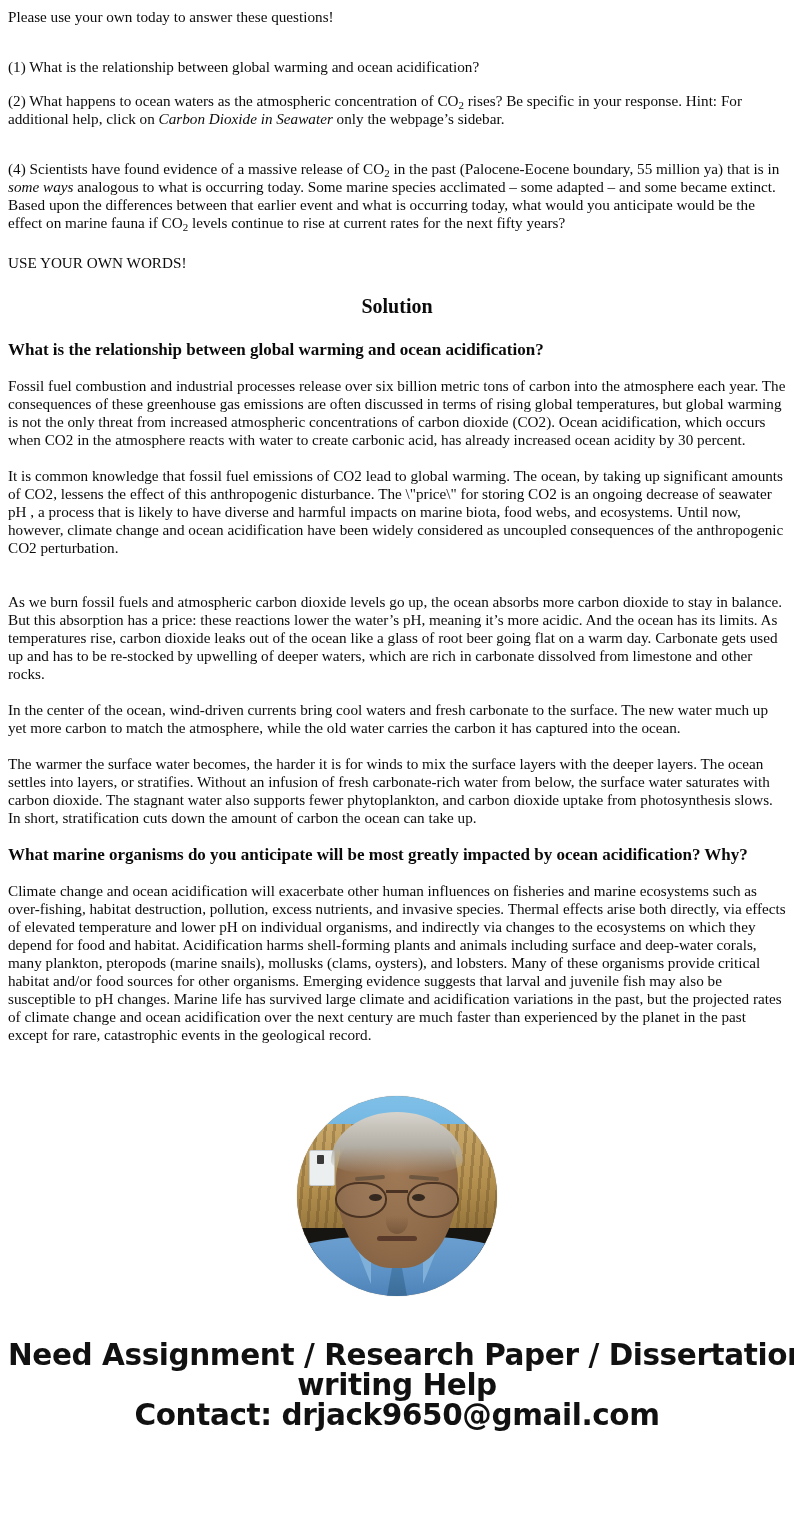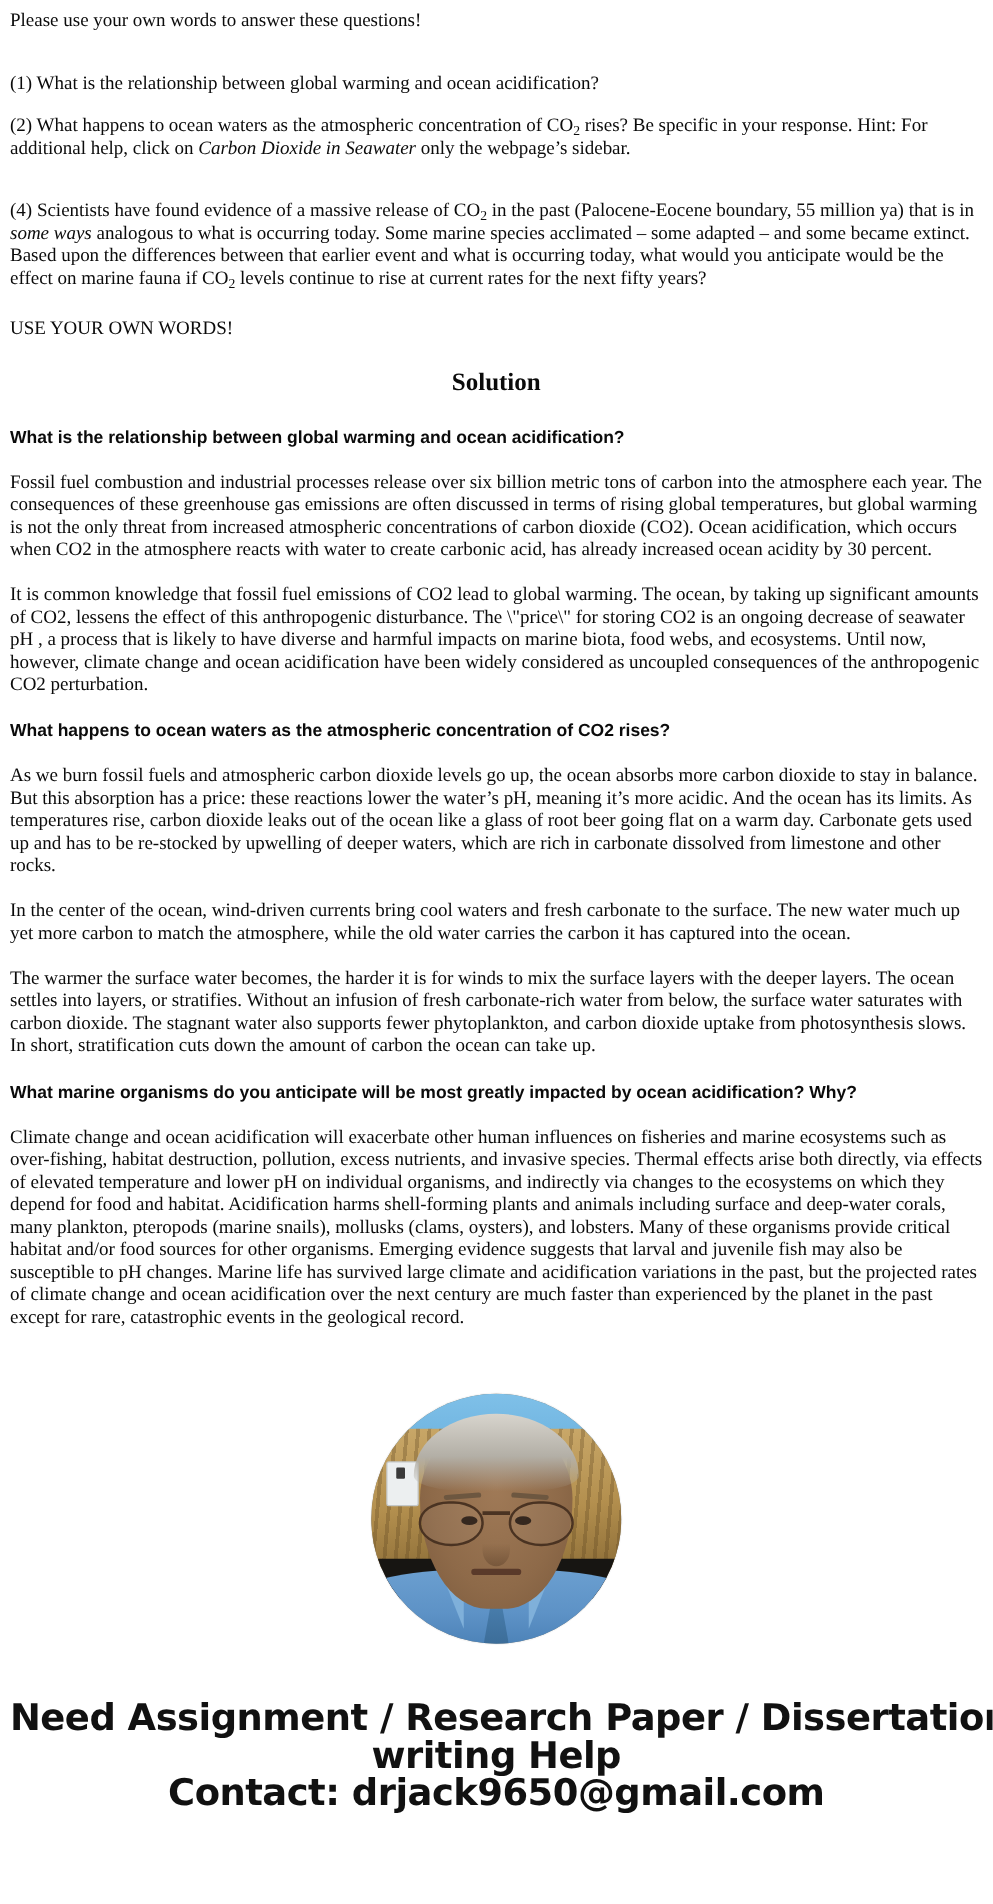--- a/index.html
+++ b/index.html
@@ -35,24 +35,24 @@
     padding: 0;
     font-size: 20px;
     line-height: 24px;
     font-weight: bold;
     font-family: "Liberation Serif", "DejaVu Serif", serif;
     text-align: center;
   }
   h3.q-heading {
     margin: 0;
     padding: 0;
-    font-size: 14px;
+    font-size: 17px;
     line-height: 19px;
     font-weight: bold;
-    font-family: Liberation Sans, sans-serif;
+    font-family: Liberation Serif, serif;
   }
   .ital { font-style: italic; }
   sub {
     font-size: 0.72em;
     line-height: 0;
     vertical-align: -0.28em;
   }
   
   .avatar-wrap {
     margin-top: 52px;
@@ -274,21 +274,21 @@
   }
   .footer .line.l1 { font-size: 29.5px; }
   .footer .line.l2 { font-size: 29.5px; }
   .footer .line.l3 { font-size: 29.5px; }
 </style>
 </head>
 <body>
 
 <div class="page">
 
-  <p class="para">Please use your own words to answer these questions!</p>
+  <p class="para">Please use your own today to answer these questions!</p>
   <div class="gap-sm"></div>
 
   <div class="gap-sm"></div>
 
   <p class="para">(1) What is the relationship between global warming and ocean acidification?</p>
   <div class="gap-sm"></div>
 
   <p class="para"><span>(2) What happens to ocean waters as the atmospheric concentration of CO</span><sub>2</sub><span> rises? Be specific in your response. Hint: For additional help, click on </span><span class="ital">Carbon Dioxide in Seawater</span><span> only the webpage’s sidebar.</span></p>
   <div class="gap-sm"></div>
 
@@ -303,21 +303,20 @@
   <h2 class="solution-heading">Solution</h2>
   <div class="gap-lg"></div>
 
   <h3 class="q-heading">What is the relationship between global warming and ocean acidification?</h3>
   <div class="gap-md"></div>
   <p class="para">Fossil fuel combustion and industrial processes release over six billion metric tons of carbon into the atmosphere each year. The consequences of these greenhouse gas emissions are often discussed in terms of rising global temperatures, but global warming is not the only threat from increased atmospheric concentrations of carbon dioxide (CO2). Ocean acidification, which occurs when CO2 in the atmosphere reacts with water to create carbonic acid, has already increased ocean acidity by 30 percent.</p>
   <div class="gap-md"></div>
   <p class="para">It is common knowledge that fossil fuel emissions of CO2 lead to global warming. The ocean, by taking up significant amounts of CO2, lessens the effect of this anthropogenic disturbance. The \"price\" for storing CO2 is an ongoing decrease of seawater pH , a process that is likely to have diverse and harmful impacts on marine biota, food webs, and ecosystems. Until now, however, climate change and ocean acidification have been widely considered as uncoupled consequences of the anthropogenic CO2 perturbation.</p>
   <div class="gap-md"></div>
 
-  <h3 class="q-heading">What happens to ocean waters as the atmospheric concentration of CO2 rises?</h3>
   <div class="gap-md"></div>
   <p class="para">As we burn fossil fuels and atmospheric carbon dioxide levels go up, the ocean absorbs more carbon dioxide to stay in balance. But this absorption has a price: these reactions lower the water’s pH, meaning it’s more acidic. And the ocean has its limits. As temperatures rise, carbon dioxide leaks out of the ocean like a glass of root beer going flat on a warm day. Carbonate gets used up and has to be re-stocked by upwelling of deeper waters, which are rich in carbonate dissolved from limestone and other rocks.</p>
   <div class="gap-md"></div>
   <p class="para">In the center of the ocean, wind-driven currents bring cool waters and fresh carbonate to the surface. The new water much up yet more carbon to match the atmosphere, while the old water carries the carbon it has captured into the ocean.</p>
   <div class="gap-md"></div>
   <p class="para">The warmer the surface water becomes, the harder it is for winds to mix the surface layers with the deeper layers. The ocean settles into layers, or stratifies. Without an infusion of fresh carbonate-rich water from below, the surface water saturates with carbon dioxide. The stagnant water also supports fewer phytoplankton, and carbon dioxide uptake from photosynthesis slows. In short, stratification cuts down the amount of carbon the ocean can take up.</p>
   <div class="gap-md"></div>
 
   <h3 class="q-heading">What marine organisms do you anticipate will be most greatly impacted by ocean acidification? Why?</h3>
   <div class="gap-md"></div>

